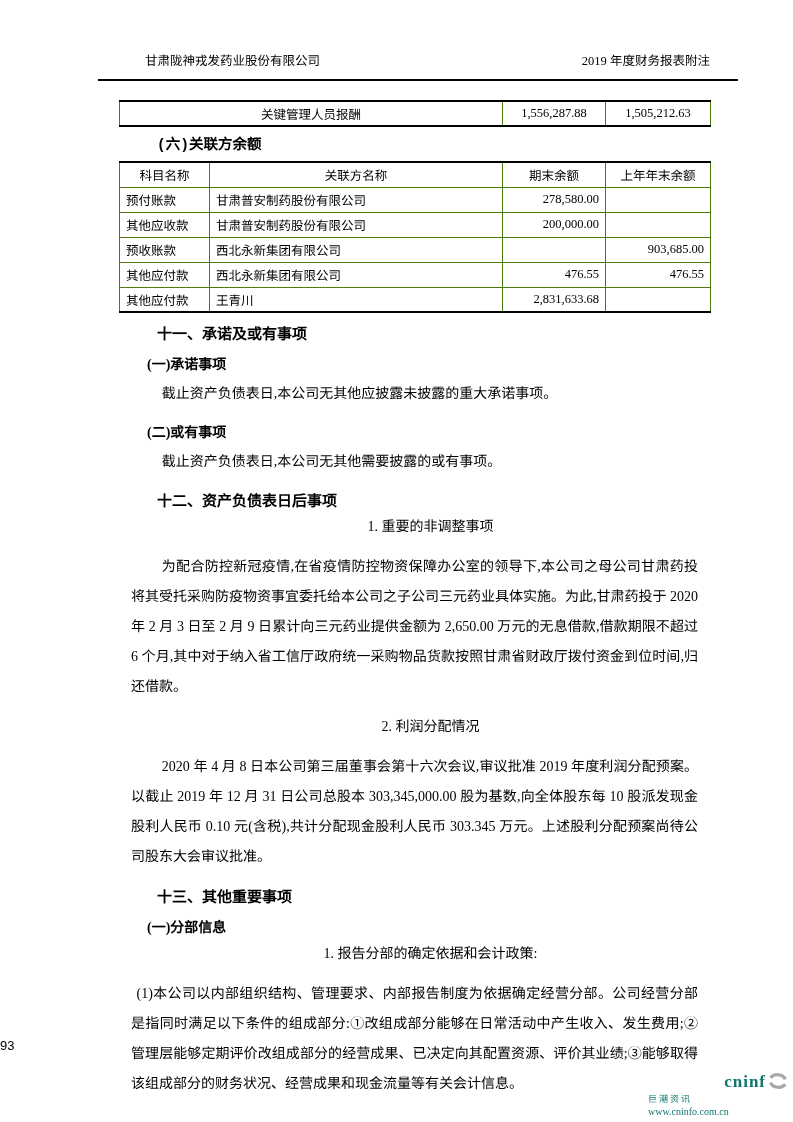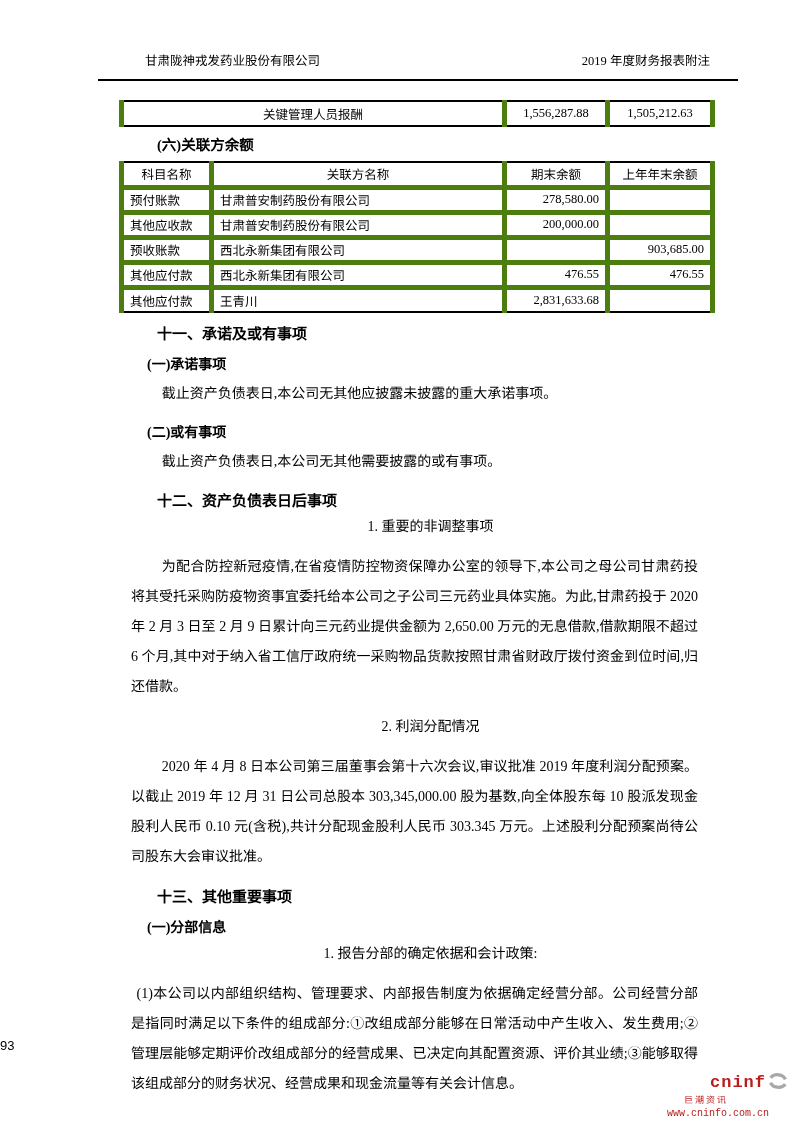--- a/index.html
+++ b/index.html
@@ -39,21 +39,21 @@
   }
 
   
   table.tbl {
     border-collapse: collapse;
     table-layout: fixed;
     width: 100%;
     font-size: 12.5px;
   }
   table.tbl td, table.tbl th {
-    border: 5px solid #4d7c0f;
+    border: 1px solid #4d7c0f;
     height: 25px;
     padding: 0 6px;
     font-weight: normal;
     overflow: hidden;
     white-space: nowrap;
   }
   table.tbl tr:first-child td, table.tbl tr:first-child th { border-top: 2px solid #000; text-align: center; }
   table.tbl tr:last-child td  { border-bottom: 2px solid #000; }
   .ctr { text-align: center; }
   .num { text-align: right; }
@@ -71,20 +71,21 @@
     font-weight: bold;
     font-size: 14px;
     line-height: 26px;
     margin: 5px 0 0 28px;
   }
   .sec-title {
     font-weight: bold;
     font-size: 14.5px;
     line-height: 24px;
     margin: 6px 0 4px 38px;
+    font-family: Liberation Mono, monospace;
   }
   .item {
     font-size: 14px;
     line-height: 26px;
     margin: 0 0 0 32px;
     text-align: center;
   }
   .para {
     font-size: 14px;
     line-height: 30px;
@@ -108,23 +109,23 @@
     font-size: 13px;
     font-family: "Liberation Sans", "DejaVu Sans", sans-serif;
   }
 
   
   .logo {
     position: absolute;
     right: 5px;
     top: 1072px;
     width: 140px;
-    text-align: center;
-    color: #b91c1c;
-    font-family: Liberation Mono, monospace;
+    text-align: left;
+    color: #0f766e;
+    font-family: Liberation Serif, serif;
     line-height: 1.1;
   }
   .logo .brandline {
     display: flex;
     justify-content: flex-end;
     align-items: center;
     gap: 2px;
   }
   .logo .brand {
     font-weight: bold;

